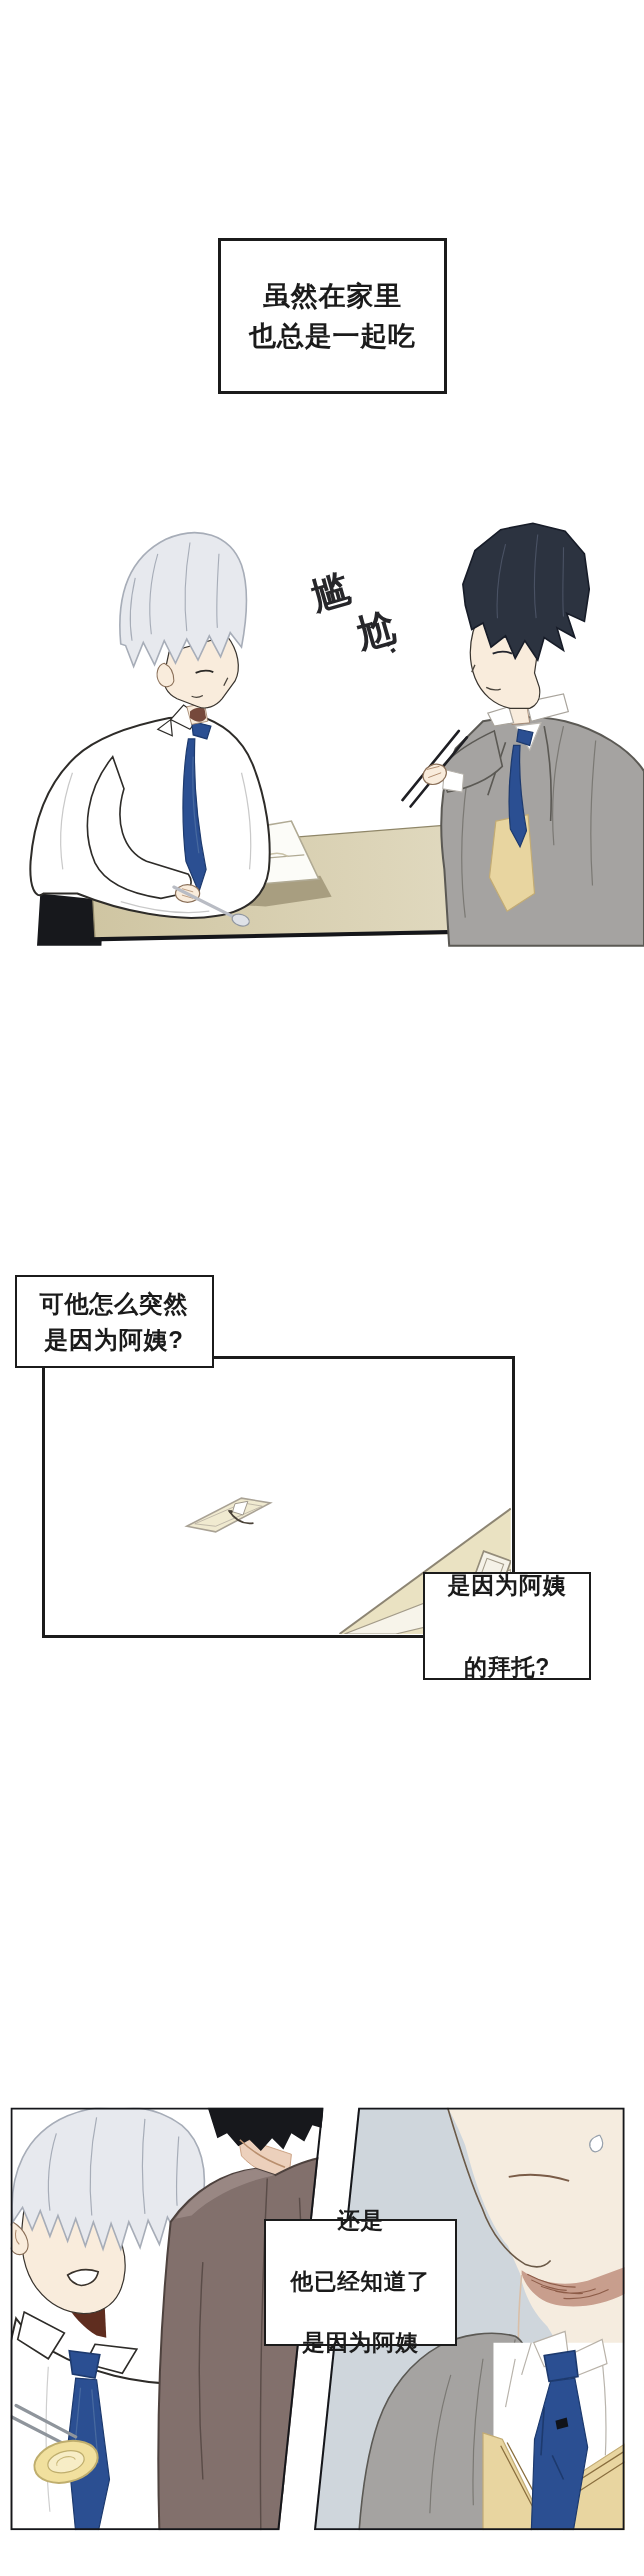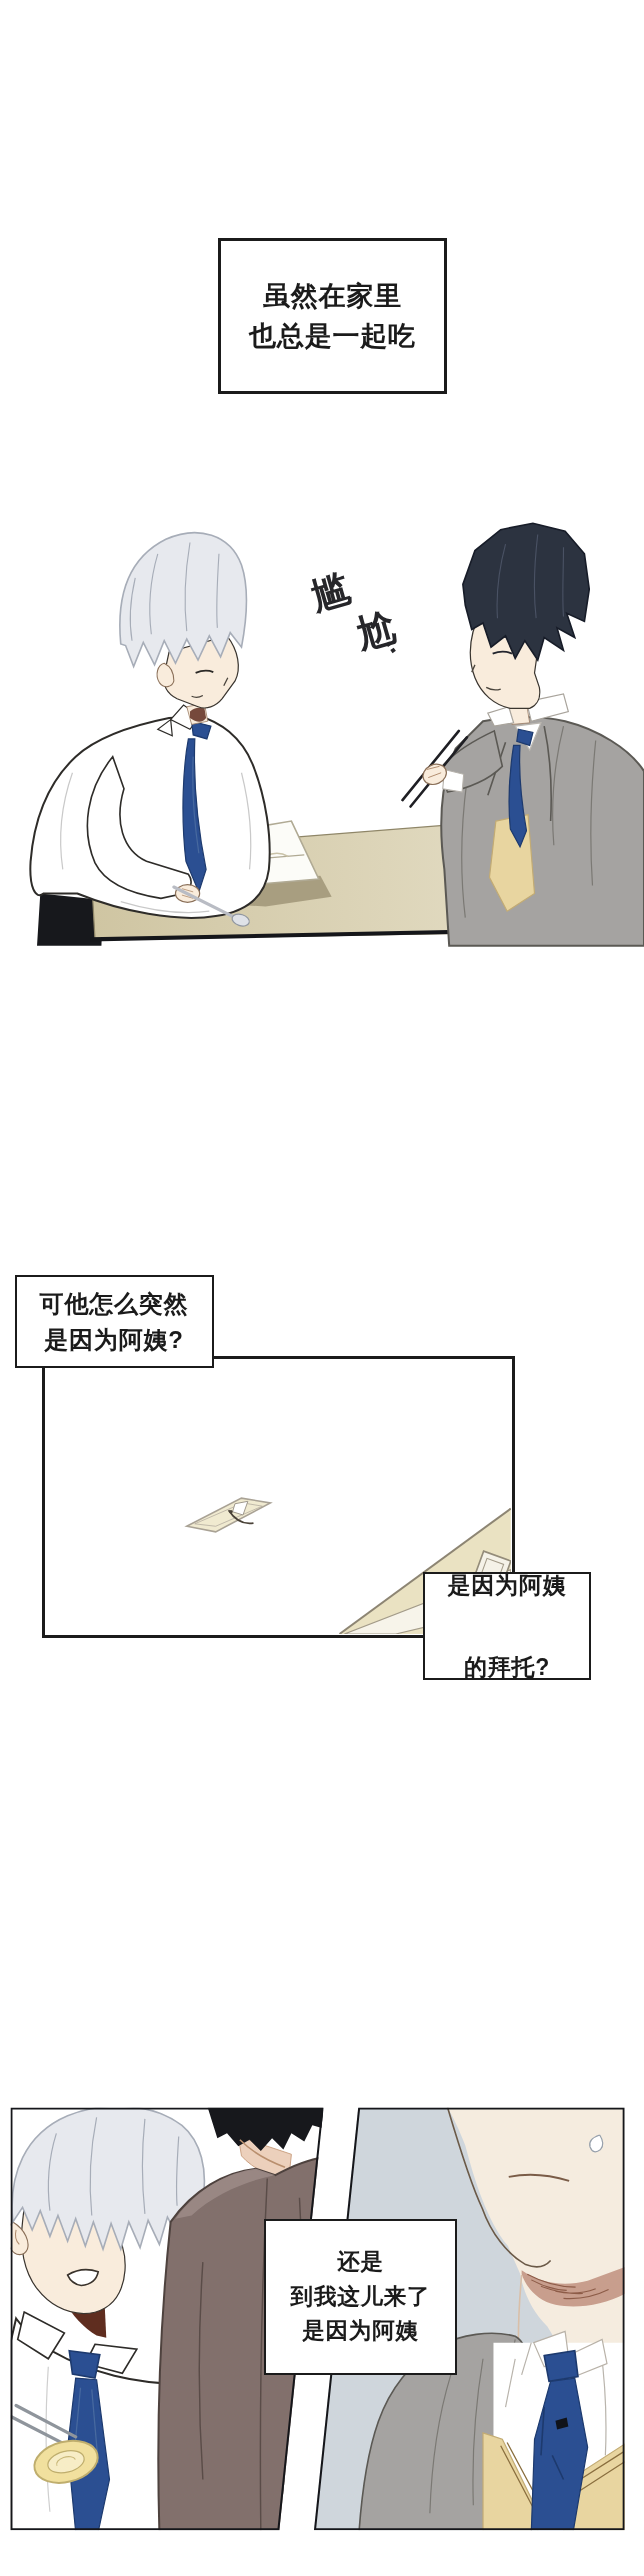--- a/index.html
+++ b/index.html
@@ -9,21 +9,21 @@
     position:absolute;box-sizing:border-box;background:#fff;
     border:3.2px solid var(--ink,#1b1b1b);z-index:10;
     display:flex;flex-direction:column;align-items:center;justify-content:center;
     text-align:center;font-weight:700;color:var(--ink,#1b1b1b);
     letter-spacing:0.8px;line-height:1.5;
   }
   .caption .ln{white-space:nowrap;}
   #caption-1{left:218px;top:238px;width:229px;height:156px;font-size:27px;}
   #caption-2{left:14.5px;top:1275px;width:199px;height:93px;font-size:24px;border-width:2.4px;}
   #caption-3{left:423px;top:1572px;width:168px;height:108px;font-size:23px;border-width:2.4px;gap:47px;}
-  #caption-4{left:264px;top:2219px;width:193px;height:156px;font-size:22.5px;border-width:2.4px;line-height:1.55;}
+  #caption-4{left:264px;top:2219px;width:193px;height:127px;font-size:22.5px;border-width:2.4px;line-height:1.55;gap:26px;}
   .art{position:absolute;left:0;}
   #panel-2{
     position:absolute;left:42px;top:1356px;width:473px;height:282px;
     box-sizing:border-box;border:3.2px solid var(--ink,#1b1b1b);background:#fff;z-index:2;
   }
   #panel-2 svg{display:block;}
   #scene-1{top:515px;z-index:1;}
   #bottom-panels{top:2101px;z-index:1;}
   .sfx-char{font-weight:700;fill:#26262a;font-size:48px;font-family:"Liberation Sans","DejaVu Sans",sans-serif;}
   .sfx-dots{font-weight:700;fill:#26262a;font-size:34px;}
@@ -236,18 +236,18 @@
         <path d="M684,348 L714,344 L730,430 L712,535 L660,535 L664,420 Z" fill="var(--navyTie)" stroke="var(--navyTieDark)" stroke-width="1.5"></path>
         <polygon points="690,397 704,393 706,404 692,408" fill="#10131a"></polygon>
         <path d="M686,440 L700,470 M676,380 L672,440" stroke="var(--navyTieDark)" stroke-width="2" fill="none"></path>
       </g>
       <polygon points="445,8 776,8 776,533 390,533" fill="none" stroke="var(--panelBorder)" stroke-width="5"></polygon>
     </g>
   </svg>
 
   <div id="caption-4" class="caption">
     <div class="ln">还是</div>
-    <div class="ln">到我这儿来了</div>
+    <div class="ln">他已经知道了</div>
     <div class="ln">是因为阿姨</div>
   </div>
 
 </div>
 
 
 </body></html>

